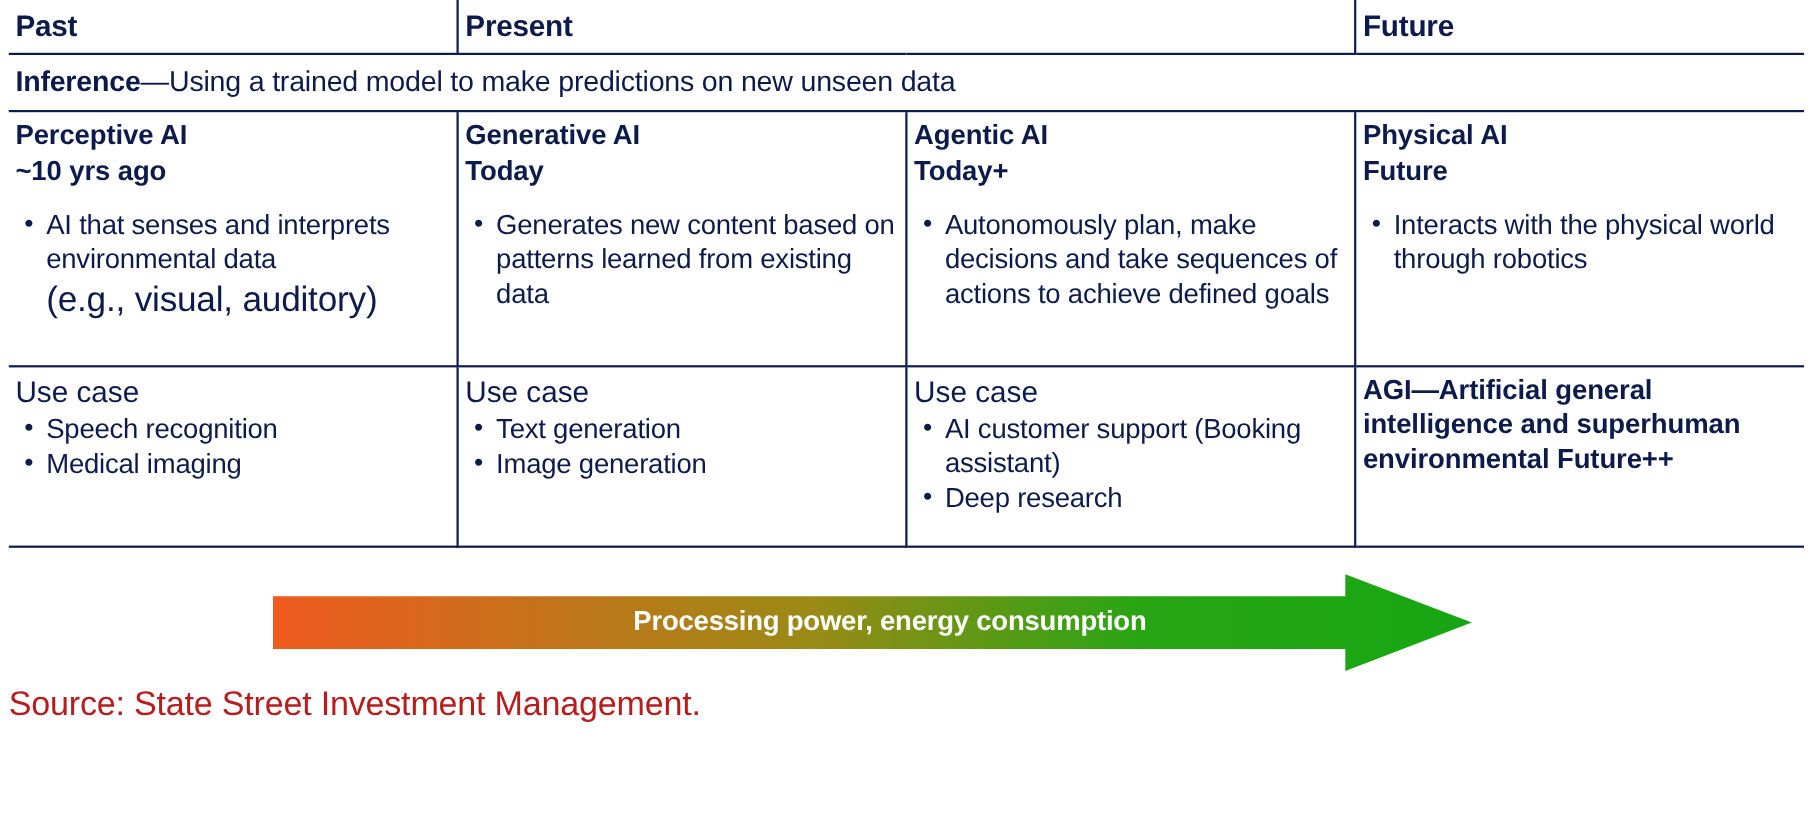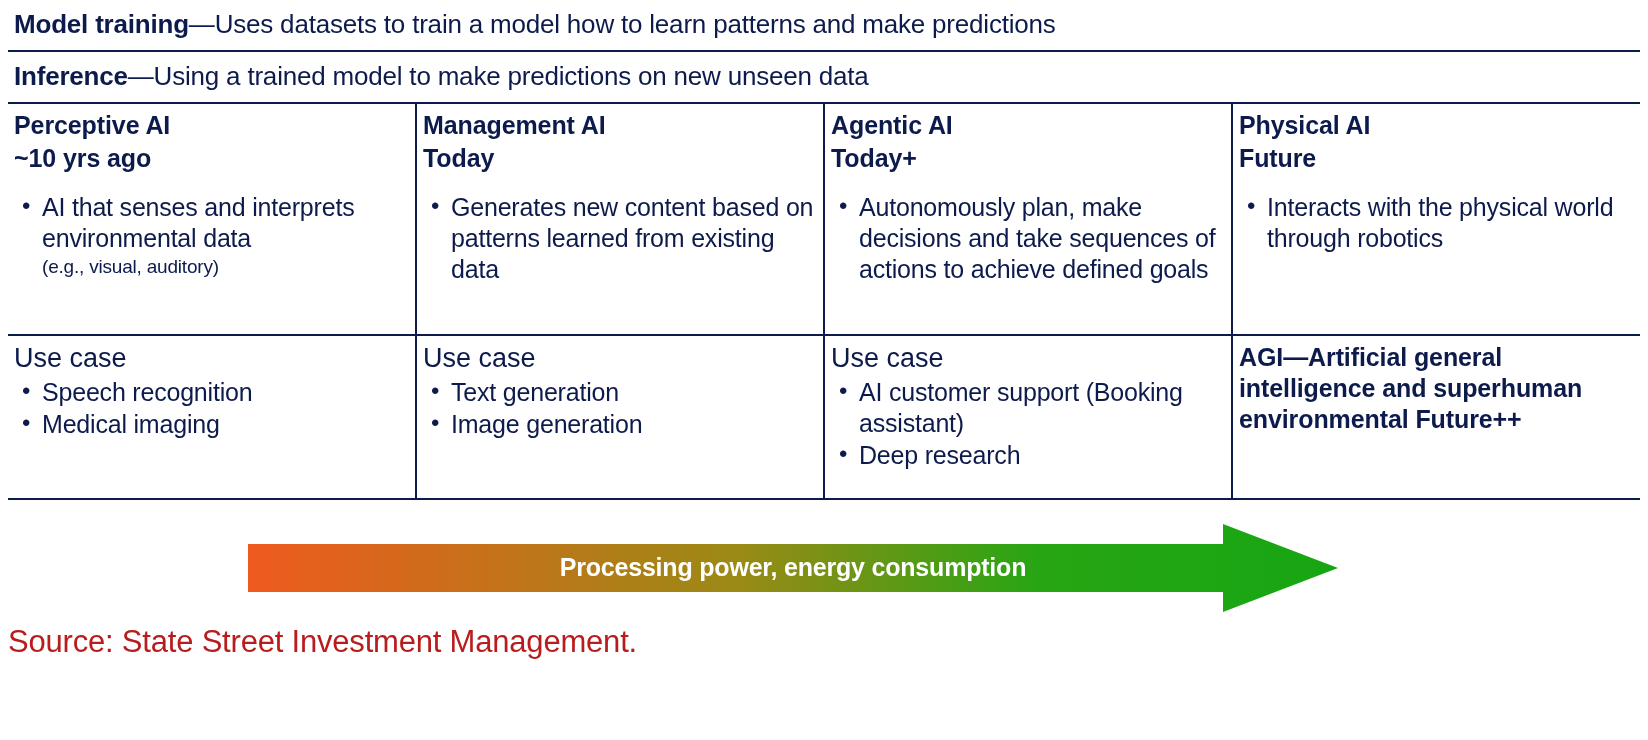--- a/index.html
+++ b/index.html
@@ -86,21 +86,21 @@
     margin-bottom: 1px;
   }
   ul.bul li::before {
     content: "\2022";
     position: absolute;
     left: -20px;
     top: -1px;
     font-size: 24px;
   }
   .plain-line {
-    font-size: 19px;
+    font-size: 32px;
     line-height: 1.24;
     letter-spacing: -0.2px;
   }
   .usecase-label {
     font-size: 27px;
     line-height: 1.24;
     margin-bottom: 2px;
   }
   .agi {
     font-size: 25px;
@@ -117,21 +117,21 @@
     margin-top: 24px;
     height: 88px;
   }
   .arrow-svg {
     position: absolute;
     left: 240px;
     top: 0;
   }
   .arrow-label {
     position: absolute;
-    left: 240px;
+    left: 256px;
     top: 0;
     width: 1090px;
     height: 88px;
     display: flex;
     align-items: center;
     justify-content: center;
     color: #ffffff;
     font-size: 25px;
     font-weight: bold;
     letter-spacing: -0.2px;
@@ -151,44 +151,50 @@
 <div class="page">
 
   <table class="grid">
     <colgroup>
       <col style="width:408px">
       <col style="width:408px">
       <col style="width:408px">
       <col style="width:408px">
     </colgroup>
     <tbody>
-
-      <tr class="band">
-        <td colspan="4" class="last">
-          <div class="band-text"><b>Model training</b><span>—Uses datasets to train a model how to learn patterns and make predictions</span></div>
-        </td>
-      </tr>
+      <tr class="hdr-row">
+        <td>
+          <div class="hdr">Past</div>
+        </td>
+        <td colspan="2">
+          <div class="hdr">Present</div>
+        </td>
+        <td class="last">
+          <div class="hdr">Future</div>
+        </td>
+      </tr>
+
 
       <tr class="band">
         <td colspan="4" class="last">
           <div class="band-text"><b>Inference</b><span>—Using a trained model to make predictions on new unseen data</span></div>
         </td>
       </tr>
 
       <tr class="row-tall">
         <td>
           <div class="cell-title">Perceptive AI</div>
           <div class="cell-sub">~10 yrs ago</div>
           <ul class="bul">
             <li>AI that senses and interprets environmental data</li>
           </ul>
           <div class="plain-line" style="padding-left:28px">(e.g., visual, auditory)</div>
         </td>
         <td>
-          <div class="cell-title">Management AI</div>
+          <div class="cell-title">Generative AI</div>
           <div class="cell-sub">Today</div>
           <ul class="bul">
             <li>Generates new content based on patterns learned from existing data</li>
           </ul>
         </td>
         <td>
           <div class="cell-title">Agentic AI</div>
           <div class="cell-sub">Today+</div>
           <ul class="bul">
             <li>Autonomously plan, make decisions and take sequences of actions to achieve defined goals</li>

